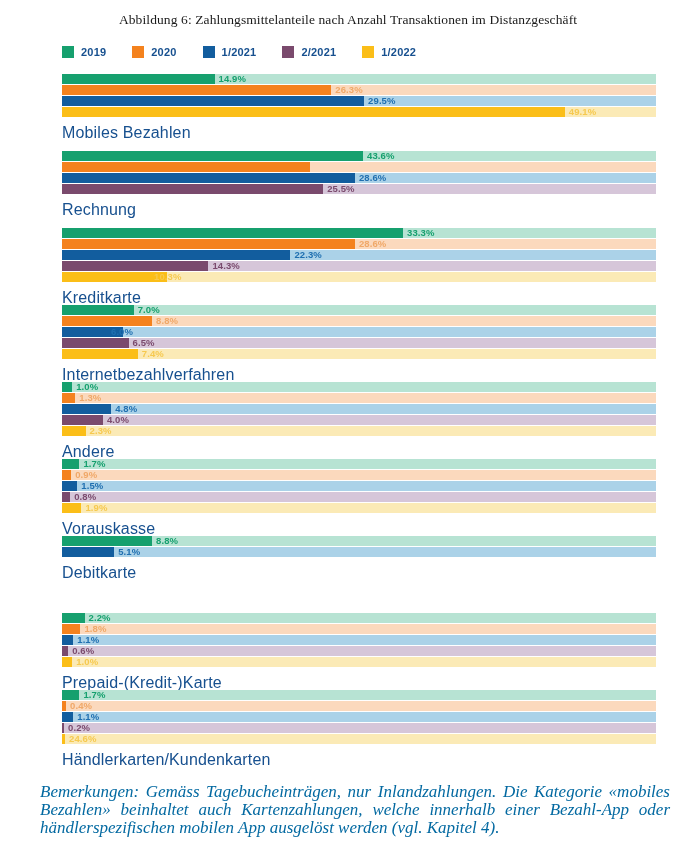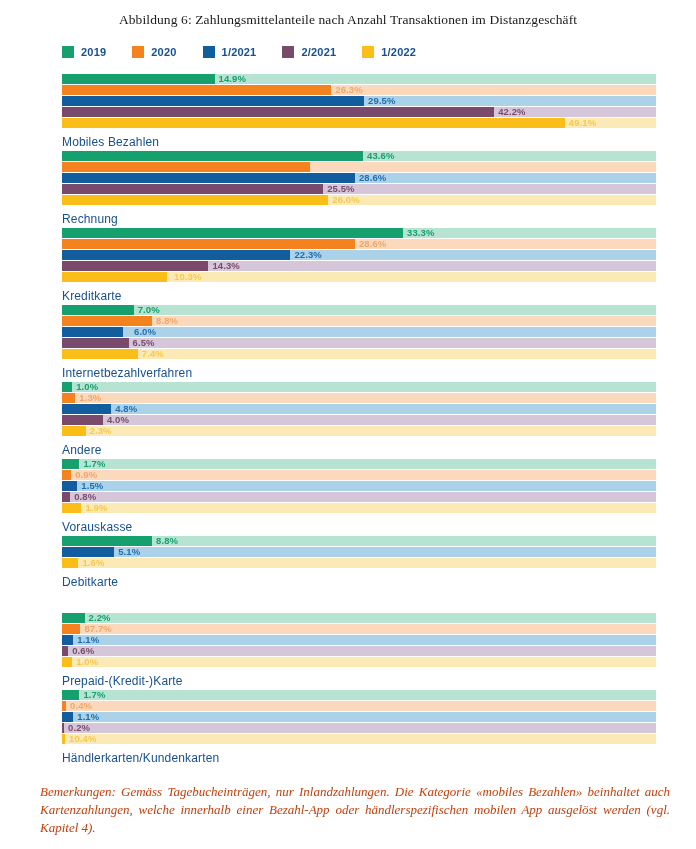--- a/index.html
+++ b/index.html
@@ -85,37 +85,37 @@
     position: absolute;
     top: -2px;
     font-size: 9.5px;
     font-weight: bold;
     letter-spacing: 0.1px;
     white-space: nowrap;
     line-height: 13px;
   }
   .group-label {
     margin-top: 7px;
-    font-size: 12px;
+    font-size: 16px;
     color: #17508f;
     letter-spacing: 0.15px;
     white-space: nowrap;
   }
 
   
   .footnote {
     position: absolute;
     left: 40px;
     right: 26px;
     top: 783px;
     font-family: "Liberation Serif", serif;
     font-style: italic;
-    font-size: 13px;
+    font-size: 17px;
     line-height: 18px;
-    color: #c2410c;
+    color: #0369a1;
     text-align: justify;
   }
 </style>
 </head>
 <body>
 
 <div class="figure-title">Abbildung 6: Zahlungsmittelanteile nach Anzahl Transaktionen im Distanzgeschäft</div>
 
 <div class="legend" id="legend">
     <div class="legend-item">
@@ -152,25 +152,20 @@
           <div class="bar-track" style="background: rgb(251, 217, 189);"></div>
           <div class="bar-fill" style="width: 269.348px; background: rgb(244, 130, 30);"></div>
           <span class="bar-value" style="left: 273.348px; color: rgb(240, 168, 104);">26.3%</span>
         </div>
         <div class="bar-row">
           <div class="bar-track" style="background: rgb(171, 210, 232);"></div>
           <div class="bar-fill" style="width: 302.121px; background: rgb(18, 93, 158);"></div>
           <span class="bar-value" style="left: 306.121px; color: rgb(31, 111, 176);">29.5%</span>
         </div>
         <div class="bar-row">
-          <div class="bar-track" style="background: rgb(214, 198, 217);"></div>
-          <div class="bar-fill" style="width: 432.186px; background: rgb(122, 74, 109);"></div>
-          <span class="bar-value" style="left: 436.186px; color: rgb(122, 74, 109);">42.2%</span>
-        </div>
-        <div class="bar-row">
           <div class="bar-track" style="background: rgb(251, 234, 182);"></div>
           <div class="bar-fill" style="width: 502.852px; background: rgb(251, 190, 24);"></div>
           <span class="bar-value" style="left: 506.852px; color: rgb(246, 201, 79);">49.1%</span>
         </div>
       </div>
       <div class="group-label">Mobiles Bezahlen</div>
     </div>
     <div class="group">
       <div class="bars">
         <div class="bar-row">
@@ -186,25 +181,20 @@
         <div class="bar-row">
           <div class="bar-track" style="background: rgb(171, 210, 232);"></div>
           <div class="bar-fill" style="width: 292.903px; background: rgb(18, 93, 158);"></div>
           <span class="bar-value" style="left: 296.903px; color: rgb(31, 111, 176);">28.6%</span>
         </div>
         <div class="bar-row">
           <div class="bar-track" style="background: rgb(214, 198, 217);"></div>
           <div class="bar-fill" style="width: 261.155px; background: rgb(122, 74, 109);"></div>
           <span class="bar-value" style="left: 265.155px; color: rgb(122, 74, 109);">25.5%</span>
         </div>
-        <div class="bar-row">
-          <div class="bar-track" style="background: rgb(251, 234, 182);"></div>
-          <div class="bar-fill" style="width: 266.276px; background: rgb(251, 190, 24);"></div>
-          <span class="bar-value" style="left: 270.276px; color: rgb(246, 201, 79);">26.0%</span>
-        </div>
       </div>
       <div class="group-label">Rechnung</div>
     </div>
     <div class="group">
       <div class="bars">
         <div class="bar-row">
           <div class="bar-track" style="background: rgb(183, 227, 211);"></div>
           <div class="bar-fill" style="width: 341.038px; background: rgb(22, 160, 110);"></div>
           <span class="bar-value" style="left: 345.038px; color: rgb(22, 160, 110);">33.3%</span>
         </div>
@@ -219,41 +209,41 @@
           <span class="bar-value" style="left: 232.383px; color: rgb(31, 111, 176);">22.3%</span>
         </div>
         <div class="bar-row">
           <div class="bar-track" style="background: rgb(214, 198, 217);"></div>
           <div class="bar-fill" style="width: 146.452px; background: rgb(122, 74, 109);"></div>
           <span class="bar-value" style="left: 150.452px; color: rgb(122, 74, 109);">14.3%</span>
         </div>
         <div class="bar-row">
           <div class="bar-track" style="background: rgb(251, 234, 182);"></div>
           <div class="bar-fill" style="width: 105.486px; background: rgb(251, 190, 24);"></div>
-          <span class="bar-value" style="left: 112px; color: rgb(246, 201, 79); text-align: center;">10.3%</span>
+          <span class="bar-value" style="left: 92px; color: rgb(246, 201, 79); text-align: center;">10.3%</span>
         </div>
       </div>
       <div class="group-label">Kreditkarte</div>
     </div>
     <div class="group">
       <div class="bars">
         <div class="bar-row">
           <div class="bar-track" style="background: rgb(183, 227, 211);"></div>
           <div class="bar-fill" style="width: 71.6897px; background: rgb(22, 160, 110);"></div>
           <span class="bar-value" style="left: 75.6897px; color: rgb(22, 160, 110);">7.0%</span>
         </div>
         <div class="bar-row">
           <div class="bar-track" style="background: rgb(251, 217, 189);"></div>
           <div class="bar-fill" style="width: 90.1241px; background: rgb(244, 130, 30);"></div>
           <span class="bar-value" style="left: 94.1241px; color: rgb(240, 168, 104);">8.8%</span>
         </div>
         <div class="bar-row">
           <div class="bar-track" style="background: rgb(171, 210, 232);"></div>
           <div class="bar-fill" style="width: 61.4483px; background: rgb(18, 93, 158);"></div>
-          <span class="bar-value" style="left: 72px; color: rgb(31, 111, 176);">6.0%</span>
+          <span class="bar-value" style="left: 49px; color: rgb(31, 111, 176);">6.0%</span>
         </div>
         <div class="bar-row">
           <div class="bar-track" style="background: rgb(214, 198, 217);"></div>
           <div class="bar-fill" style="width: 66.569px; background: rgb(122, 74, 109);"></div>
           <span class="bar-value" style="left: 70.569px; color: rgb(122, 74, 109);">6.5%</span>
         </div>
         <div class="bar-row">
           <div class="bar-track" style="background: rgb(251, 234, 182);"></div>
           <div class="bar-fill" style="width: 75.7862px; background: rgb(251, 190, 24);"></div>
           <span class="bar-value" style="left: 79.7862px; color: rgb(246, 201, 79);">7.4%</span>
@@ -326,39 +316,34 @@
         <div class="bar-row">
           <div class="bar-track" style="background: rgb(183, 227, 211);"></div>
           <div class="bar-fill" style="width: 90.1241px; background: rgb(22, 160, 110);"></div>
           <span class="bar-value" style="left: 94.1241px; color: rgb(22, 160, 110);">8.8%</span>
         </div>
         <div class="bar-row">
           <div class="bar-track" style="background: rgb(171, 210, 232);"></div>
           <div class="bar-fill" style="width: 52.231px; background: rgb(18, 93, 158);"></div>
           <span class="bar-value" style="left: 56.231px; color: rgb(31, 111, 176);">5.1%</span>
         </div>
-        <div class="bar-row">
-          <div class="bar-track" style="background: rgb(251, 234, 182);"></div>
-          <div class="bar-fill" style="width: 16.3862px; background: rgb(251, 190, 24);"></div>
-          <span class="bar-value" style="left: 20.3862px; color: rgb(246, 201, 79);">1.6%</span>
-        </div>
       </div>
       <div class="group-label">Debitkarte</div>
     </div>
     <div class="group">
       <div class="bars">
         <div class="bar-row">
           <div class="bar-track" style="background: rgb(183, 227, 211);"></div>
           <div class="bar-fill" style="width: 22.531px; background: rgb(22, 160, 110);"></div>
           <span class="bar-value" style="left: 26.531px; color: rgb(22, 160, 110);">2.2%</span>
         </div>
         <div class="bar-row">
           <div class="bar-track" style="background: rgb(251, 217, 189);"></div>
           <div class="bar-fill" style="width: 18.4345px; background: rgb(244, 130, 30);"></div>
-          <span class="bar-value" style="left: 22.4345px; color: rgb(240, 168, 104);">87.7%</span>
+          <span class="bar-value" style="left: 22.4345px; color: rgb(240, 168, 104);">1.8%</span>
         </div>
         <div class="bar-row">
           <div class="bar-track" style="background: rgb(171, 210, 232);"></div>
           <div class="bar-fill" style="width: 11.2655px; background: rgb(18, 93, 158);"></div>
           <span class="bar-value" style="left: 15.2655px; color: rgb(31, 111, 176);">1.1%</span>
         </div>
         <div class="bar-row">
           <div class="bar-track" style="background: rgb(214, 198, 217);"></div>
           <div class="bar-fill" style="width: 6.14483px; background: rgb(122, 74, 109);"></div>
           <span class="bar-value" style="left: 10.1448px; color: rgb(122, 74, 109);">0.6%</span>
@@ -389,20 +374,20 @@
           <span class="bar-value" style="left: 15.2655px; color: rgb(31, 111, 176);">1.1%</span>
         </div>
         <div class="bar-row">
           <div class="bar-track" style="background: rgb(214, 198, 217);"></div>
           <div class="bar-fill" style="width: 2.04828px; background: rgb(122, 74, 109);"></div>
           <span class="bar-value" style="left: 6.04828px; color: rgb(122, 74, 109);">0.2%</span>
         </div>
         <div class="bar-row">
           <div class="bar-track" style="background: rgb(251, 234, 182);"></div>
           <div class="bar-fill" style="width: 3.07241px; background: rgb(251, 190, 24);"></div>
-          <span class="bar-value" style="left: 7.07241px; color: rgb(246, 201, 79);">10.4%</span>
+          <span class="bar-value" style="left: 7.07241px; color: rgb(246, 201, 79);">24.6%</span>
         </div>
       </div>
       <div class="group-label">Händlerkarten/Kundenkarten</div>
     </div>
   </div>
 
 <div class="footnote">Bemerkungen: Gemäss Tagebucheinträgen, nur Inlandzahlungen. Die Kategorie «mobiles Bezahlen» beinhaltet auch Kartenzahlungen, welche innerhalb einer Bezahl-App oder händlerspezifischen mobilen App ausgelöst werden (vgl. Kapitel 4).</div>
 
 </body></html>

